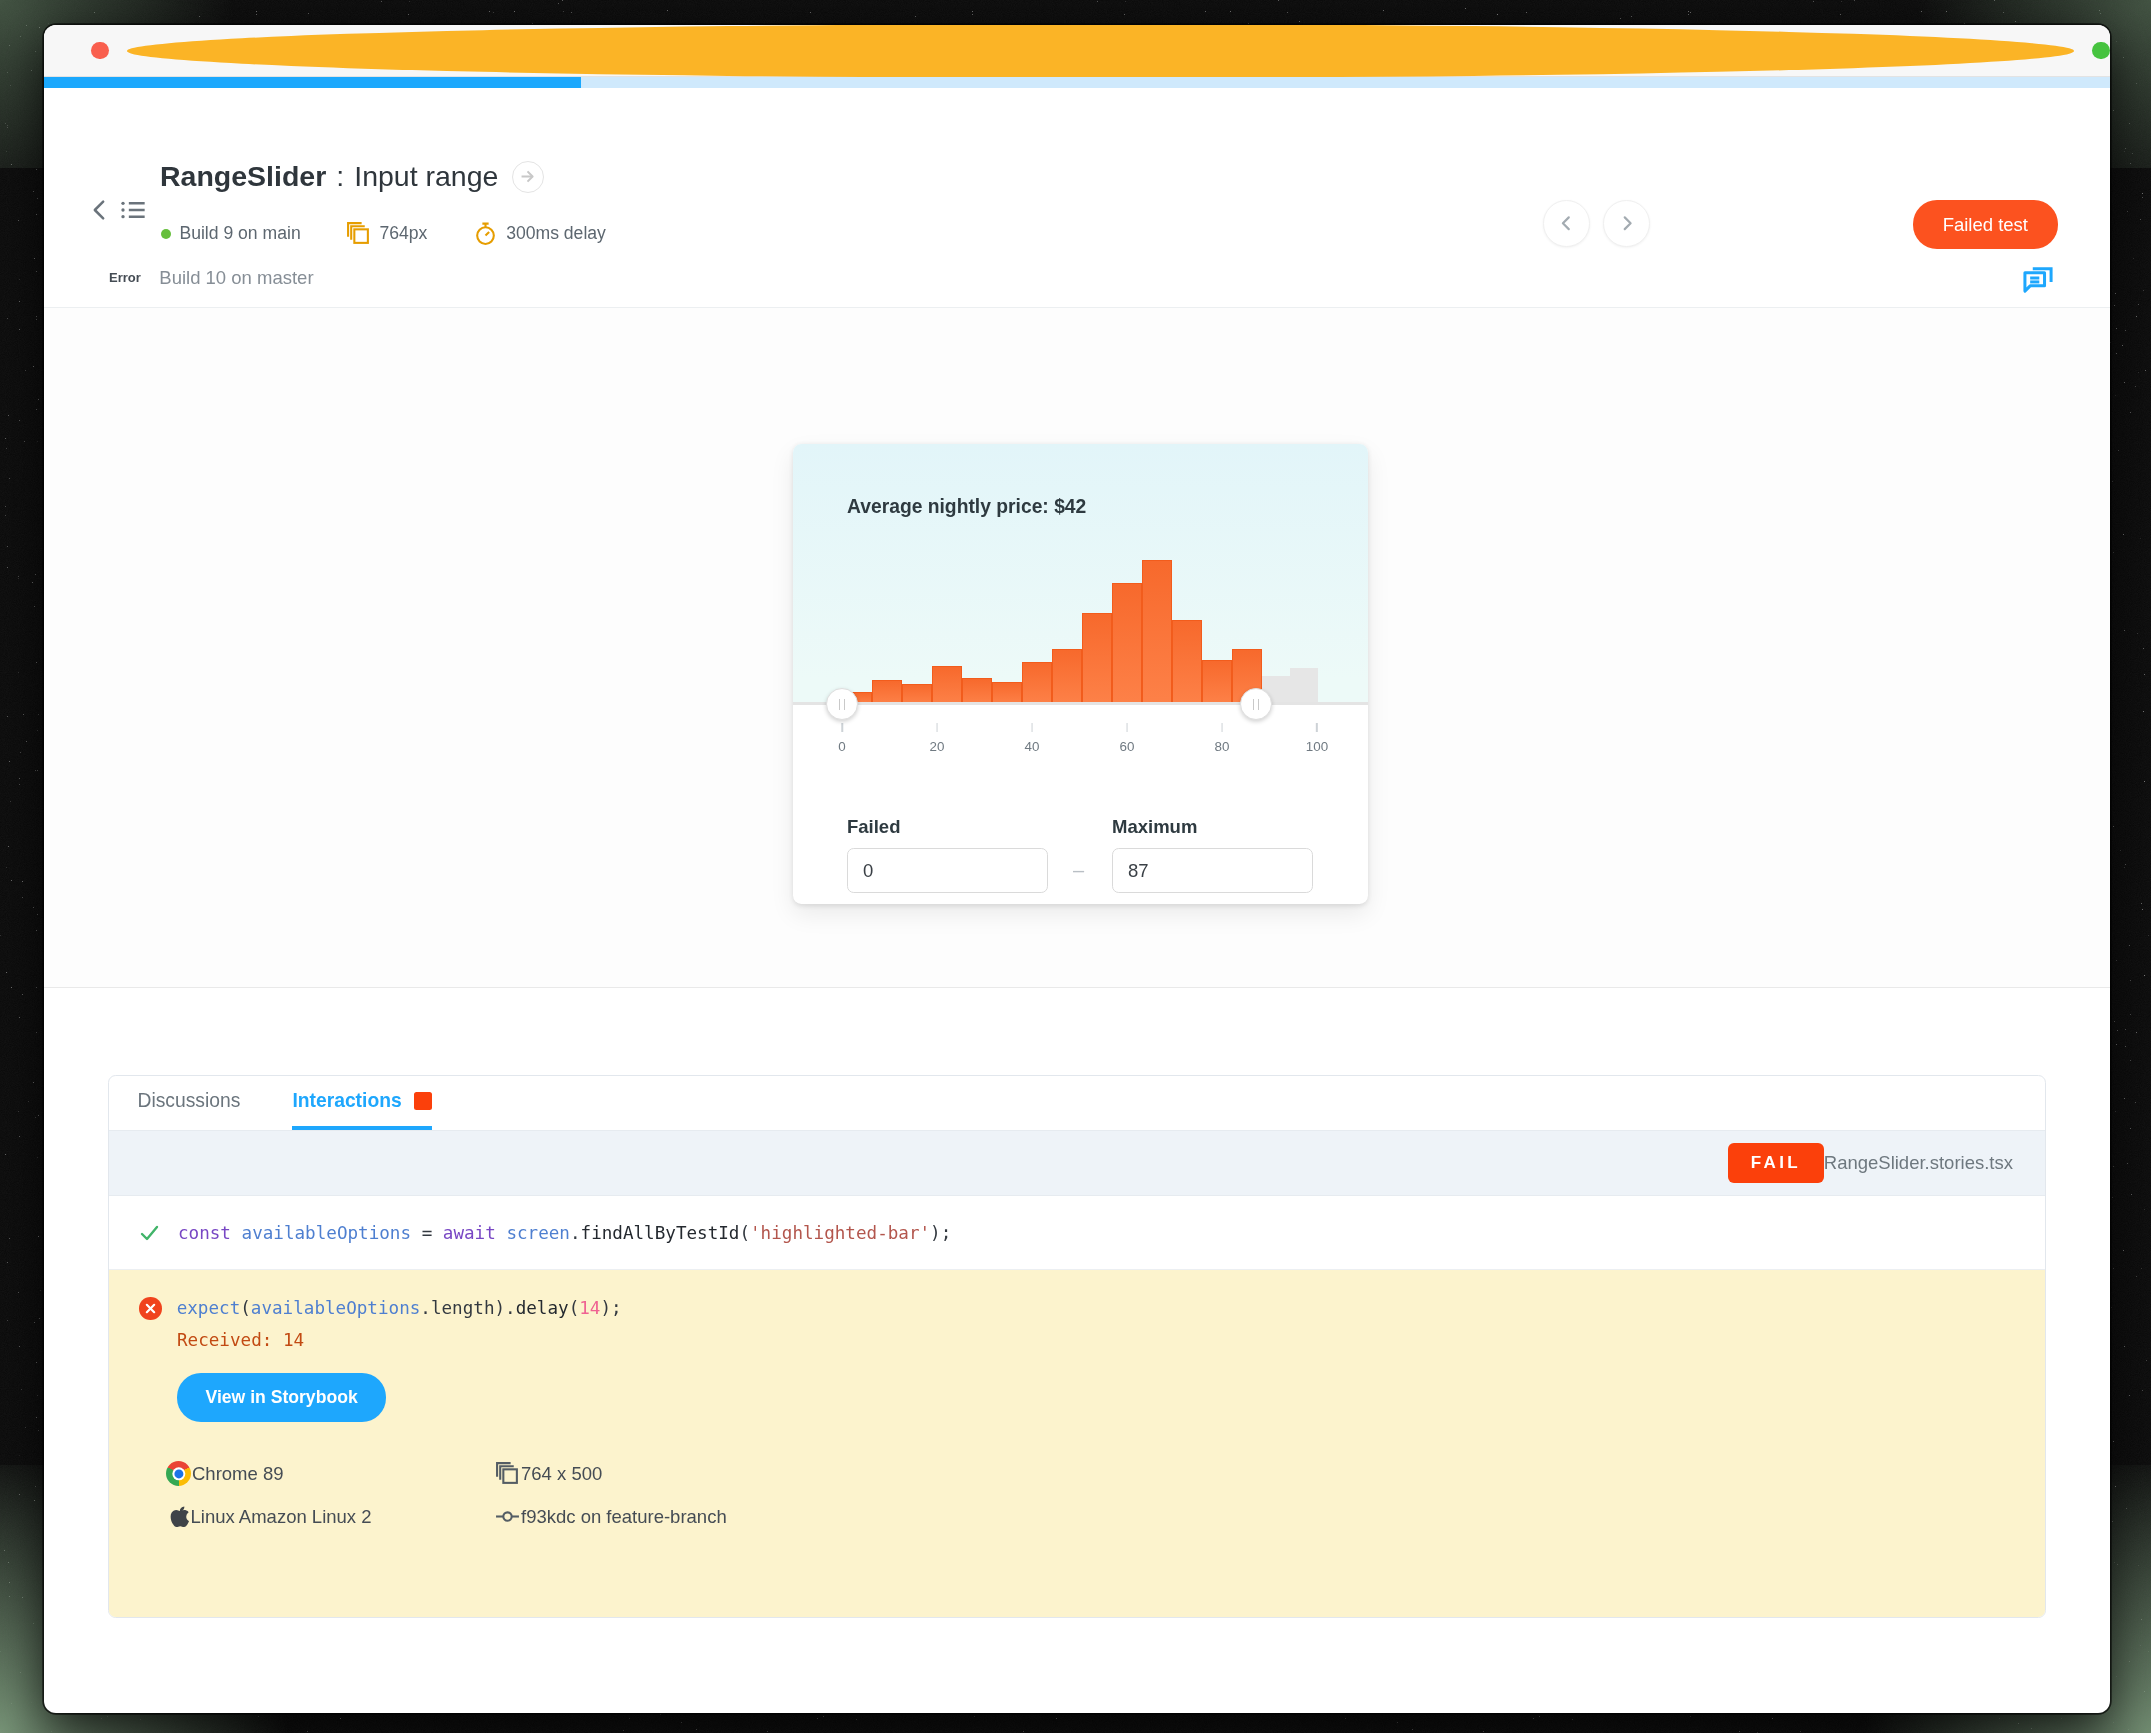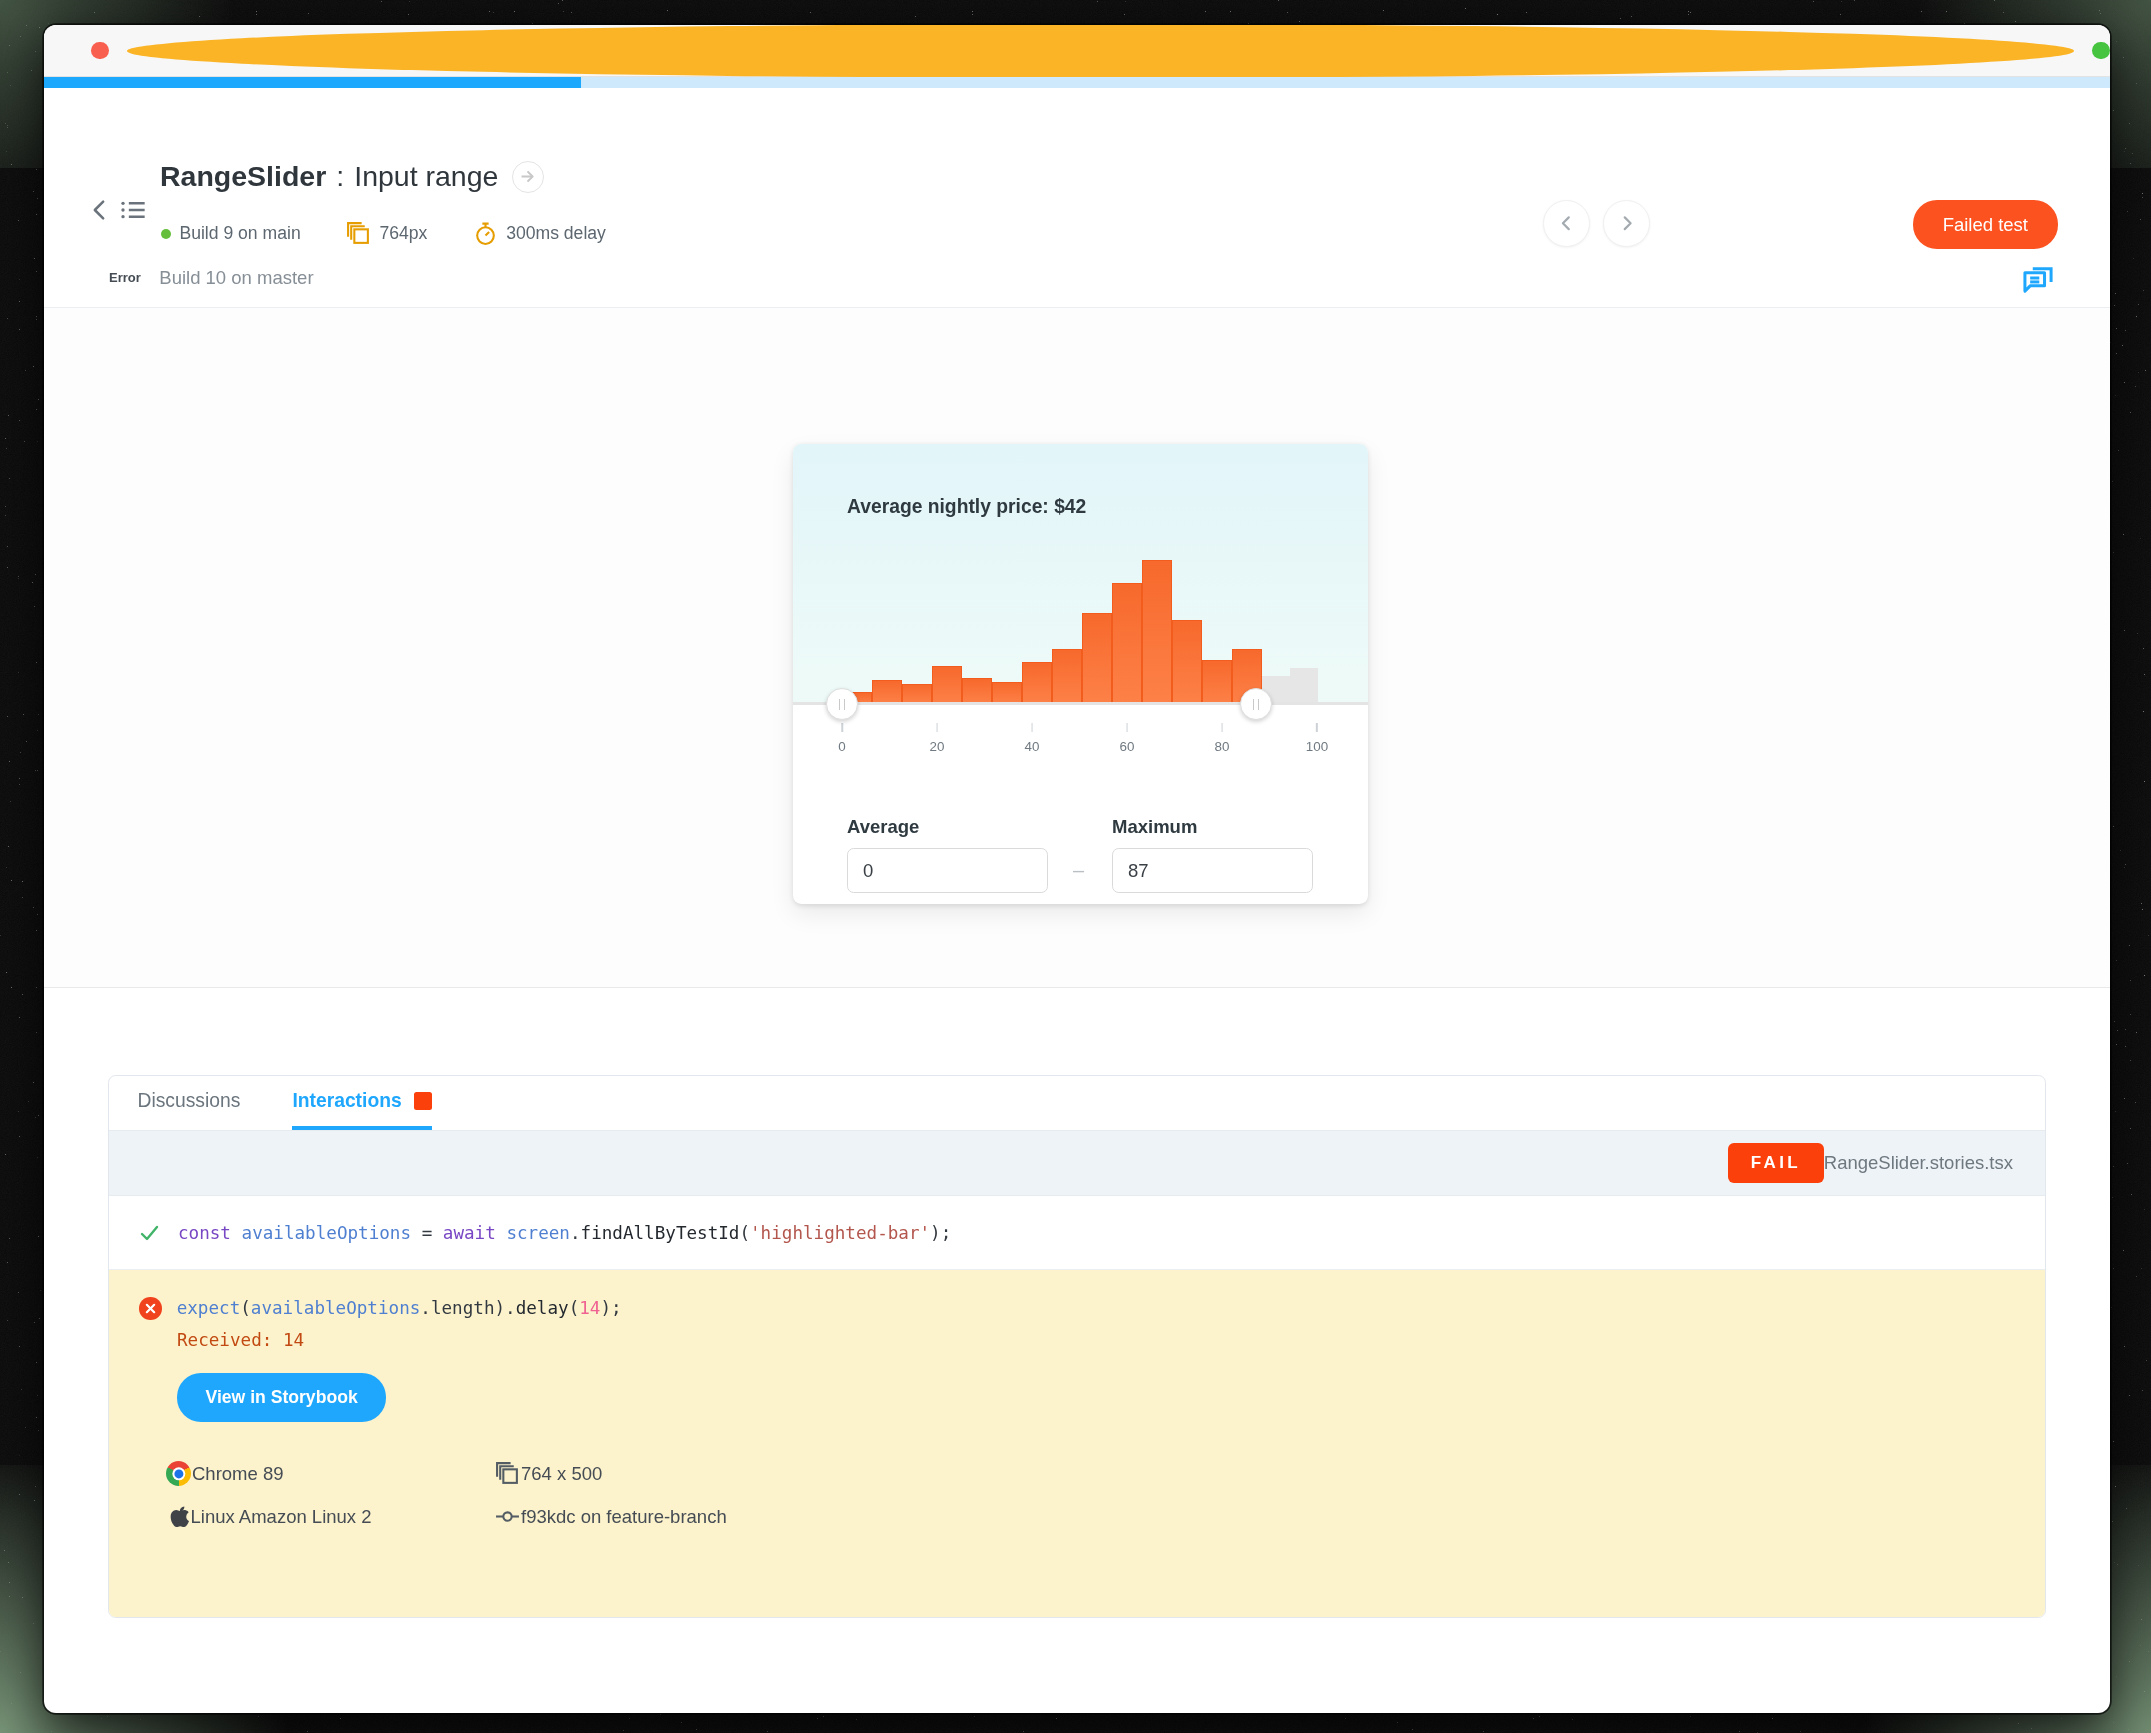--- a/index.html
+++ b/index.html
@@ -293,21 +293,21 @@
         </div>
       <div class="handle" id="handle-min" style="left: 49px;">
           <i></i>
           <i></i>
         </div>
       <div class="handle" id="handle-max" style="left: 463px;">
           <i></i>
           <i></i>
         </div>
 
-      <div class="range-label min">Average</div>
+      <div class="range-label min">Failed</div>
       <div class="range-label max">Maximum</div>
       <input class="range-input min" value="0" style="">
       <span class="range-dash">–</span>
       <input class="range-input max" value="87" style="">
     </div>
   </div>
 
   <div class="panel">
     <div class="tab-row">
       <div class="tab">

